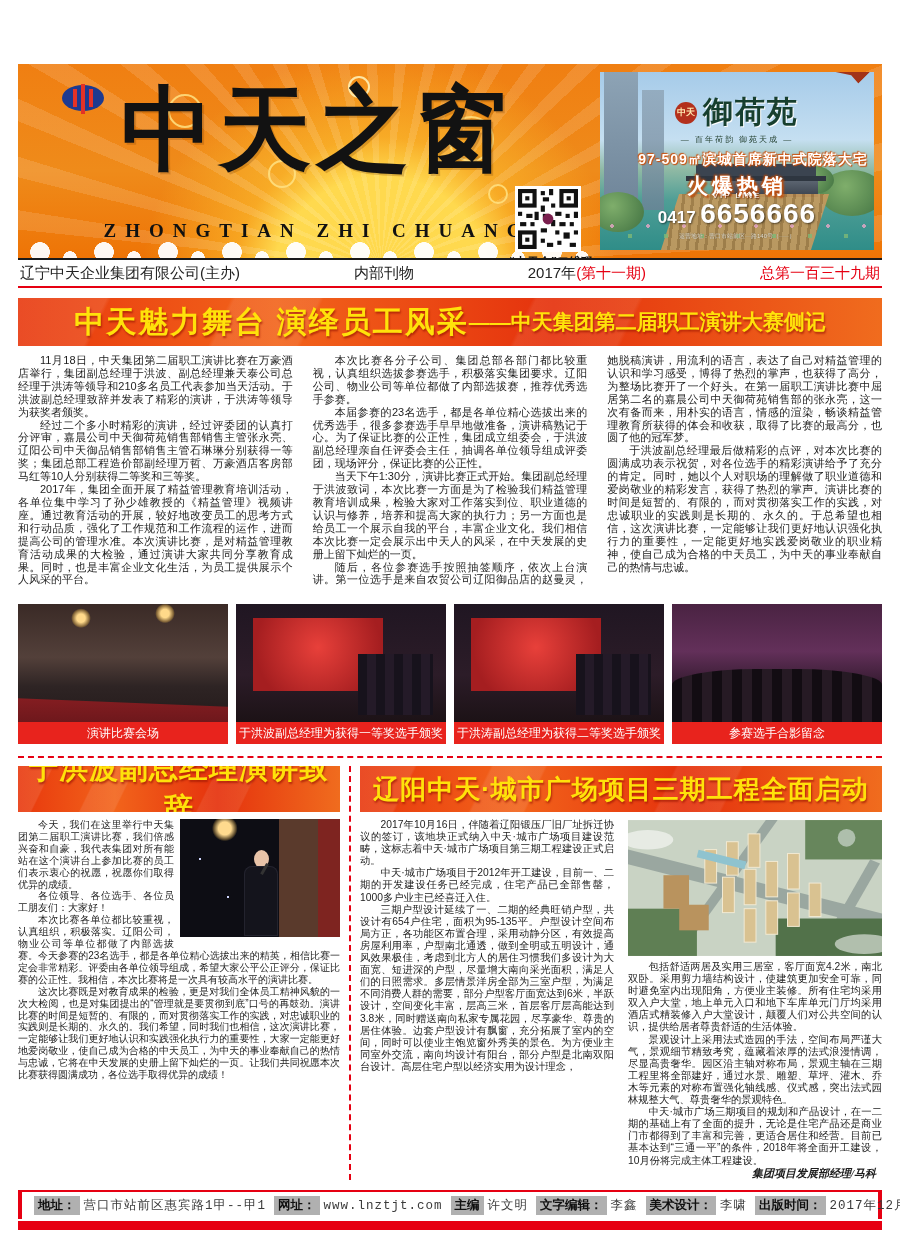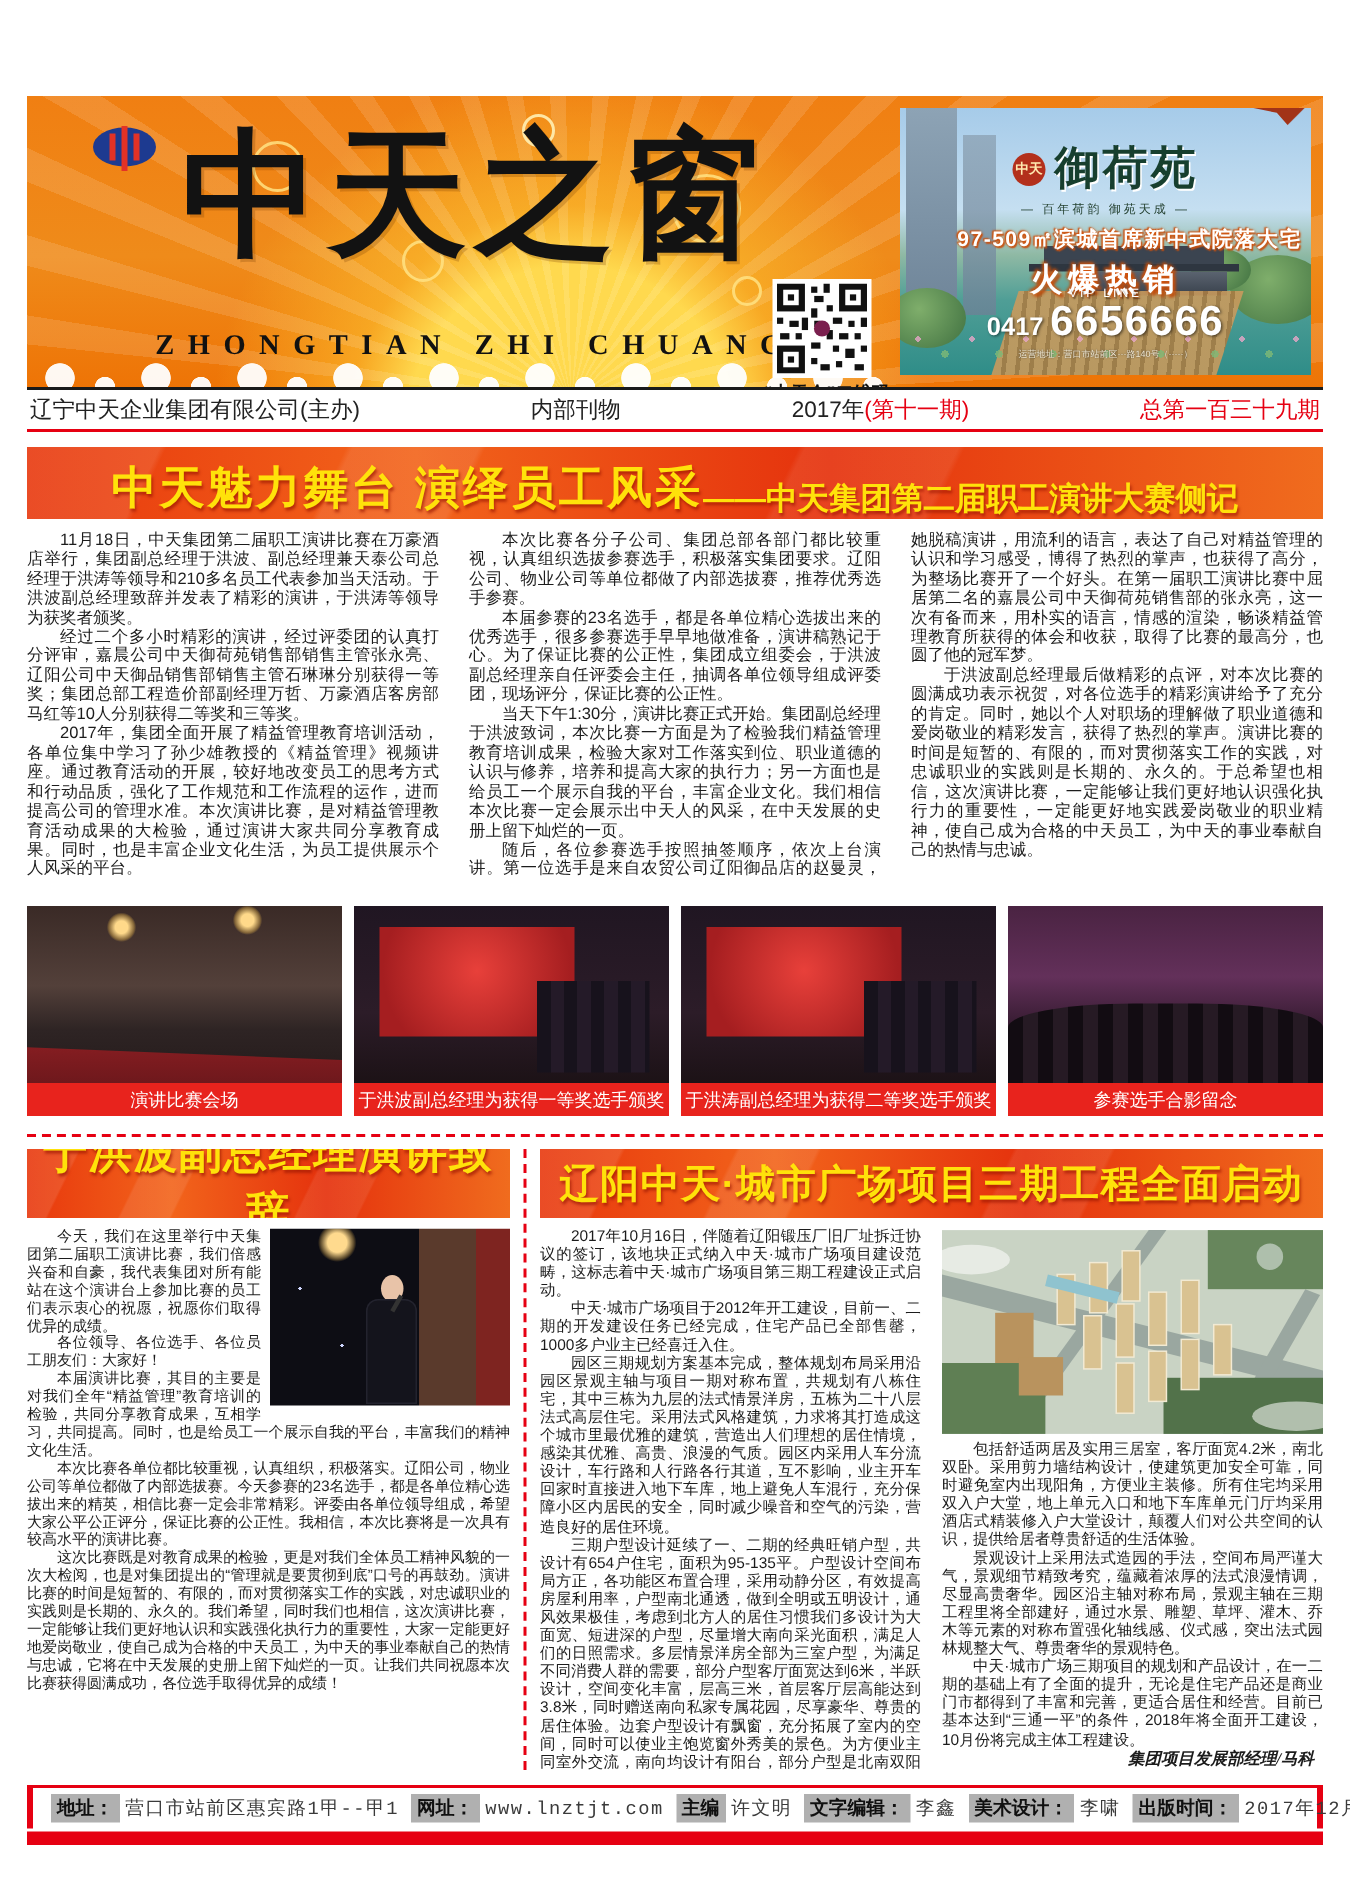--- a/index.html
+++ b/index.html
@@ -65,21 +65,21 @@
   
   .infobar { display:flex; align-items:center; justify-content:space-between; height:30px;
     border-top:2px solid #1a1a1a; border-bottom:2px solid #e60012; font-size:15px; padding:0 2px; }
   .infobar .red { color:#e60012; }
 
   
   .banner { position:relative; overflow:hidden; text-align:center; color:#ffe20a;
     background:
       linear-gradient(116deg, rgba(255,255,255,.10) 0 10%, transparent 10.5% 24%, rgba(255,255,255,.09) 24.5% 34%, transparent 34.5% 58%, rgba(255,255,255,.08) 58.5% 70%, transparent 70.5%),
       linear-gradient(90deg,#e8380d,#f2641b 30%,#e5320d 62%,#f06c1e 100%); }
-  .lead-banner { height:48px; margin-top:10px; display:flex; align-items:flex-end; justify-content:center; }
+  .lead-banner { height:48px; margin-top:10px; display:flex; align-items:center; justify-content:center; }
   .lead-banner .main { font-size:30px; font-weight:bold; letter-spacing:2px; text-shadow:1px 2px 2px rgba(150,20,0,.65); }
   .lead-banner .sub { font-size:21px; font-weight:bold; text-shadow:1px 2px 2px rgba(150,20,0,.65); }
 
   
   .lead-article { height:244px; margin-top:8px; column-count:3; column-gap:20px; overflow:hidden;
     font-size:11px; line-height:12.9px; text-align:justify; color:#1c1c1c; }
   .lead-article p, .bottom p { text-indent:2em; }
   .byline { text-align:right; font-family:"Liberation Serif", serif; font-weight:bold; font-style:italic; font-size:11px; padding-right:6px; }
 
   
@@ -289,37 +289,35 @@
         <span class="speech-title">于洪波副总经理演讲致辞</span>
       </div>
       <div class="speech-body">
         <div class="speech-photo">
           <span class="head"></span>
           <span class="body"></span>
           <span class="mic"></span>
         </div>
         <p>今天，我们在这里举行中天集团第二届职工演讲比赛，我们倍感兴奋和自豪，我代表集团对所有能站在这个演讲台上参加比赛的员工们表示衷心的祝愿，祝愿你们取得优异的成绩。</p>
         <p>各位领导、各位选手、各位员工朋友们：大家好！</p>
-        <p>本届演讲比赛，其目的主要是对我们全年“精益管理”教育培训的检验，共同分享教育成果，互相学习，共同提高。同时，也是给员工一个展示自我的平台，丰富我们的精神文化生活。</p>
         <p>本次比赛各单位都比较重视，认真组织，积极落实。辽阳公司，物业公司等单位都做了内部选拔赛。今天参赛的23名选手，都是各单位精心选拔出来的精英，相信比赛一定会非常精彩。评委由各单位领导组成，希望大家公平公正评分，保证比赛的公正性。我相信，本次比赛将是一次具有较高水平的演讲比赛。</p>
         <p>这次比赛既是对教育成果的检验，更是对我们全体员工精神风貌的一次大检阅，也是对集团提出的“管理就是要贯彻到底”口号的再鼓劲。演讲比赛的时间是短暂的、有限的，而对贯彻落实工作的实践，对忠诚职业的实践则是长期的、永久的。我们希望，同时我们也相信，这次演讲比赛，一定能够让我们更好地认识和实践强化执行力的重要性，大家一定能更好地爱岗敬业，使自己成为合格的中天员工，为中天的事业奉献自己的热情与忠诚，它将在中天发展的史册上留下灿烂的一页。让我们共同祝愿本次比赛获得圆满成功，各位选手取得优异的成绩！</p>
       </div>
     </section>
 
     <div class="v-dash"></div>
 
     <section class="bottom-right">
       <div class="banner sec-banner">
         <span class="project-title">辽阳中天·城市广场项目三期工程全面启动</span>
       </div>
       <div class="project-cols">
         <div class="col">
           <p>2017年10月16日，伴随着辽阳锻压厂旧厂址拆迁协议的签订，该地块正式纳入中天·城市广场项目建设范畴，这标志着中天·城市广场项目第三期工程建设正式启动。</p>
           <p>中天·城市广场项目于2012年开工建设，目前一、二期的开发建设任务已经完成，住宅产品已全部售罄，1000多户业主已经喜迁入住。</p>
-          <p>园区三期规划方案基本完成，整体规划布局采用沿园区景观主轴与项目一期对称布置，共规划有八栋住宅，其中三栋为九层的法式情景洋房，五栋为二十八层法式高层住宅。采用法式风格建筑，力求将其打造成这个城市里最优雅的建筑，营造出人们理想的居住情境，感染其优雅、高贵、浪漫的气质。园区内采用人车分流设计，车行路和人行路各行其道，互不影响，业主开车回家时直接进入地下车库，地上避免人车混行，充分保障小区内居民的安全，同时减少噪音和空气的污染，营造良好的居住环境。</p>
           <p>三期户型设计延续了一、二期的经典旺销户型，共设计有654户住宅，面积为95-135平。户型设计空间布局方正，各功能区布置合理，采用动静分区，有效提高房屋利用率，户型南北通透，做到全明或五明设计，通风效果极佳，考虑到北方人的居住习惯我们多设计为大面宽、短进深的户型，尽量增大南向采光面积，满足人们的日照需求。多层情景洋房全部为三室户型，为满足不同消费人群的需要，部分户型客厅面宽达到6米，半跃设计，空间变化丰富，层高三米，首层客厅层高能达到3.8米，同时赠送南向私家专属花园，尽享豪华、尊贵的居住体验。边套户型设计有飘窗，充分拓展了室内的空间，同时可以使业主饱览窗外秀美的景色。为方便业主同室外交流，南向均设计有阳台，部分户型是北南双阳台设计。高层住宅户型以经济实用为设计理念，</p>
         </div>
         <div class="col">
           <svg class="aerial" viewBox="0 0 258 138">
             <rect width="258" height="138" fill="#c9d3c4"></rect>
             <polygon points="0,30 258,95 258,110 0,45" fill="#9aa7a0"></polygon>
             <polygon points="40,138 140,0 152,0 52,138" fill="#9aa7a0"></polygon>
             <polygon points="190,138 246,40 256,44 202,138" fill="#9aa7a0"></polygon>
             <rect x="0" y="90" width="70" height="48" fill="#5f7f54"></rect>
             <rect x="180" y="0" width="78" height="40" fill="#67865c"></rect>

